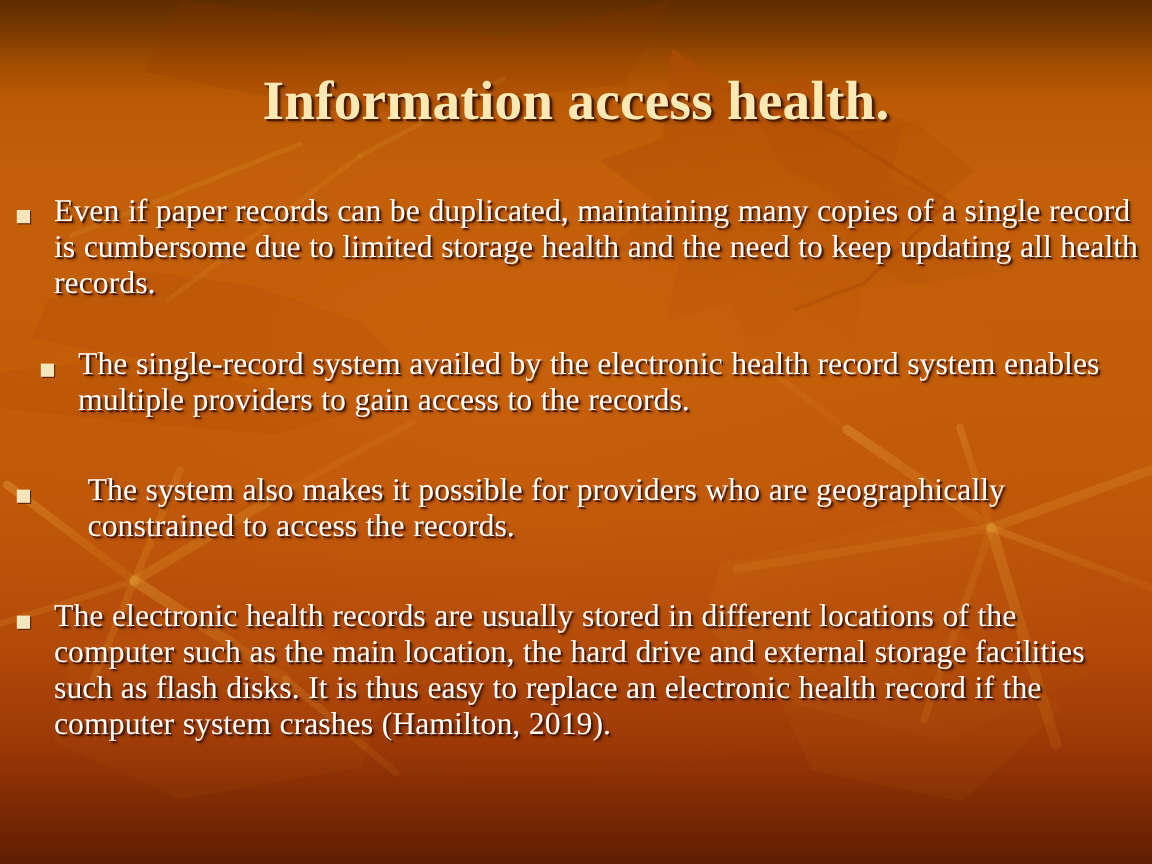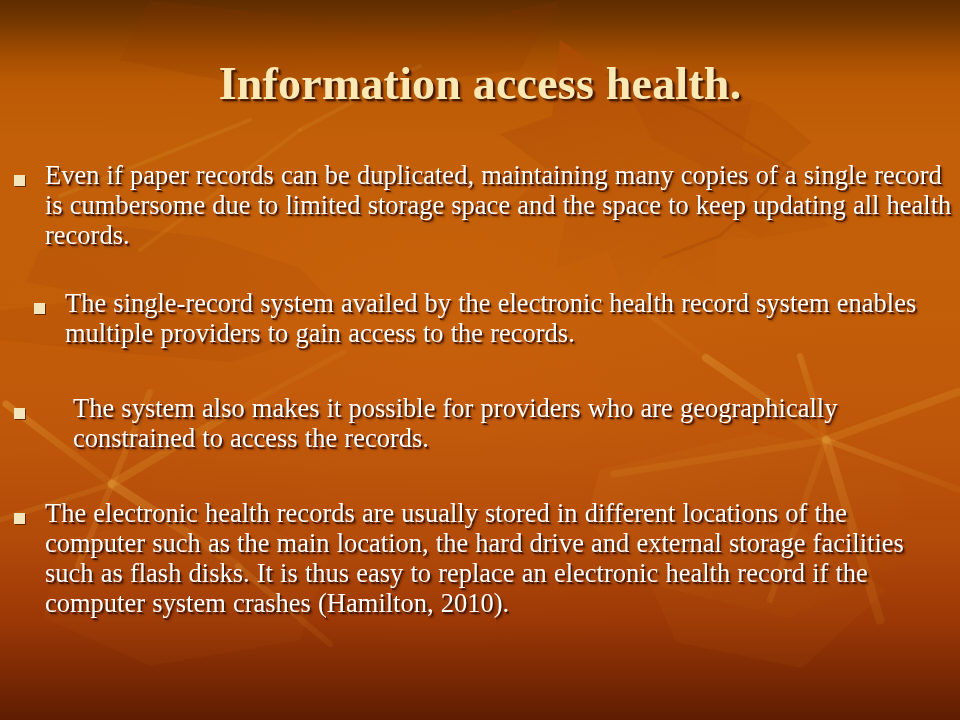--- a/index.html
+++ b/index.html
@@ -190,33 +190,33 @@
   </svg>
 
   <div class="bg-vignette"></div>
 
   <div id="title">Information access health.</div>
 
   <div id="body">
 
     <div class="bullet-row" id="bullet-0">
       <span class="bullet-marker"></span>
-      <span class="bullet-text">Even if paper records can be duplicated, maintaining many copies of a single record is cumbersome due to limited storage space and the space to keep updating all health records.</span>
+      <span class="bullet-text">Even if paper records can be duplicated, maintaining many copies of a single record is cumbersome due to limited storage health and the need to keep updating all health records.</span>
     </div>
 
     <div class="bullet-row" id="bullet-1">
       <span class="bullet-marker"></span>
       <span class="bullet-text">The single-record system availed by the electronic health record system enables multiple providers to gain access to the records.</span>
     </div>
 
     <div class="bullet-row" id="bullet-2">
       <span class="bullet-marker"></span>
       <span class="bullet-text">The system also makes it possible for providers who are geographically constrained to access the records.</span>
     </div>
 
     <div class="bullet-row" id="bullet-3">
       <span class="bullet-marker"></span>
-      <span class="bullet-text">The electronic health records are usually stored in different locations of the computer such as the main location, the hard drive and external storage facilities such as flash disks. It is thus easy to replace an electronic health record if the computer system crashes (Hamilton, 2010).</span>
+      <span class="bullet-text">The electronic health records are usually stored in different locations of the computer such as the main location, the hard drive and external storage facilities such as flash disks. It is thus easy to replace an electronic health record if the computer system crashes (Hamilton, 2019).</span>
     </div>
 
   </div>
 
 </div>
 
 </body></html>

